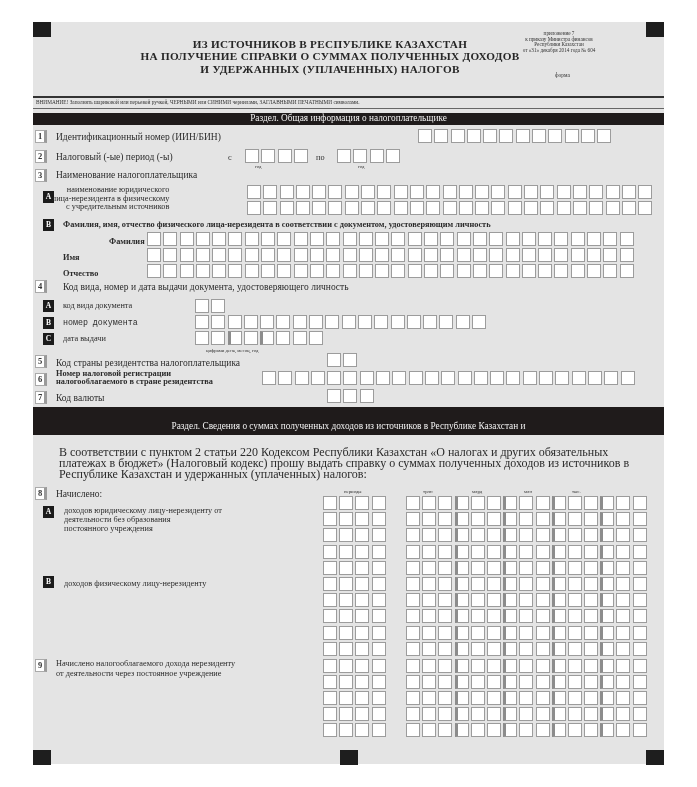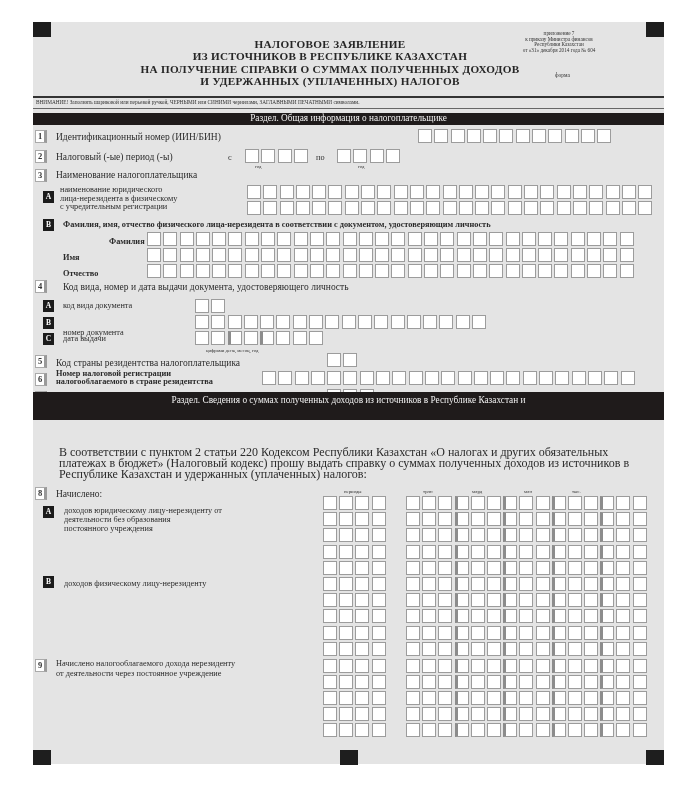--- a/index.html
+++ b/index.html
@@ -31,21 +31,20 @@
 
 <div class="sheet"></div>
 
 <div class="marker" style="left:33px;top:22px;"></div>
 <div class="marker" style="left:646px;top:22px;"></div>
 <div class="marker" style="left:33px;top:750px;"></div>
 <div class="marker" style="left:340px;top:750px;"></div>
 <div class="marker" style="left:646px;top:750px;"></div>
 
 <div class="title">
-  <div>НАЛОГОВОЕ ЗАЯВЛЕНИЕ</div>
   <div>ИЗ ИСТОЧНИКОВ В РЕСПУБЛИКЕ КАЗАХСТАН</div>
   <div>НА ПОЛУЧЕНИЕ СПРАВКИ О СУММАХ ПОЛУЧЕННЫХ ДОХОДОВ</div>
   <div>И УДЕРЖАННЫХ (УПЛАЧЕННЫХ) НАЛОГОВ</div>
 </div>
 
 <div class="appendix">
   <div>приложение 7</div>
   <div>к приказу Министра финансов</div>
   <div>Республики Казахстан</div>
   <div>от «31» декабря 2014 года № 604</div>
@@ -93,24 +92,24 @@
     <div class="cell"></div>
     <div class="cell"></div>
     <div class="cell"></div>
   </div>
 <div class="cap" style="left:358px;top:164px;">год</div>
 
 <div class="num" style="left:35px;top:169px;">3</div>
 <div class="lbl" style="left:56px;top:170px;">Наименование налогоплательщика</div>
 
 <div class="letter" style="left:43px;top:191px;">A</div>
-<div class="lbl-sm" style="left:60px;top:186px;line-height:8.5px;">
+<div class="lbl-sm" style="left:52px;top:186px;line-height:8.5px;text-align:right;">
   <div>наименование юридического</div>
   <div>лица-нерезидента в физическому</div>
-  <div>с учредительным регистрации</div>
+  <div>с учредительным источников</div>
 </div>
 <div class="cells" style="left:247px;top:185px;">
     <div class="cell"></div>
     <div class="cell"></div>
     <div class="cell"></div>
     <div class="cell"></div>
     <div class="cell"></div>
     <div class="cell"></div>
     <div class="cell"></div>
     <div class="cell"></div>
@@ -267,21 +266,21 @@
 <div class="lbl" style="left:63px;top:282px;">Код вида, номер и дата выдачи документа, удостоверяющего личность</div>
 
 <div class="letter" style="left:43px;top:300px;">A</div>
 <div class="lbl-sm" style="left:63px;top:302px;">код вида документа</div>
 <div class="cells" style="left:195px;top:299px;">
     <div class="cell"></div>
     <div class="cell"></div>
   </div>
 
 <div class="letter" style="left:43px;top:317px;">B</div>
-<div class="lbl-sm" style="left:63px;top:329px;">номер документа</div>
+<div class="lbl-sm" style="left:63px;top:319px;font-family:Liberation Mono, monospace;">номер документа</div>
 <div class="cells" style="left:195px;top:315px;">
     <div class="cell"></div>
     <div class="cell"></div>
     <div class="cell"></div>
     <div class="cell"></div>
     <div class="cell"></div>
     <div class="cell"></div>
     <div class="cell"></div>
     <div class="cell"></div>
     <div class="cell"></div>
@@ -349,21 +348,21 @@
   </div>
 
 <div class="num" style="left:35px;top:391px;">7</div>
 <div class="lbl" style="left:56px;top:393px;">Код валюты</div>
 <div class="cells" style="left:327px;top:389px;">
     <div class="cell"></div>
     <div class="cell"></div>
     <div class="cell"></div>
   </div>
 
-<div class="section-bar" style="top:392px;height:28px;padding-top:3px;">
+<div class="section-bar" style="top:407px;height:28px;padding-top:14px;">
   <div>Раздел. Сведения о суммах полученных доходов из источников в Республике Казахстан и</div>
 </div>
 
 <div class="para">В соответствии с пунктом 2 статьи 220 Кодексом Республики Казахстан «О налогах и других обязательных платежах в бюджет» (Налоговый кодекс) прошу выдать справку о суммах полученных доходов из источников в Республике Казахстан и удержанных (уплаченных) налогов:</div>
 
 <div class="num" style="left:35px;top:487px;">8</div>
 <div class="lbl" style="left:56px;top:489px;">Начислено:</div>
 
 <div class="letter" style="left:43px;top:506px;">A</div>
 <div class="lbl-sm" style="left:64px;top:506px;line-height:9.2px;">

